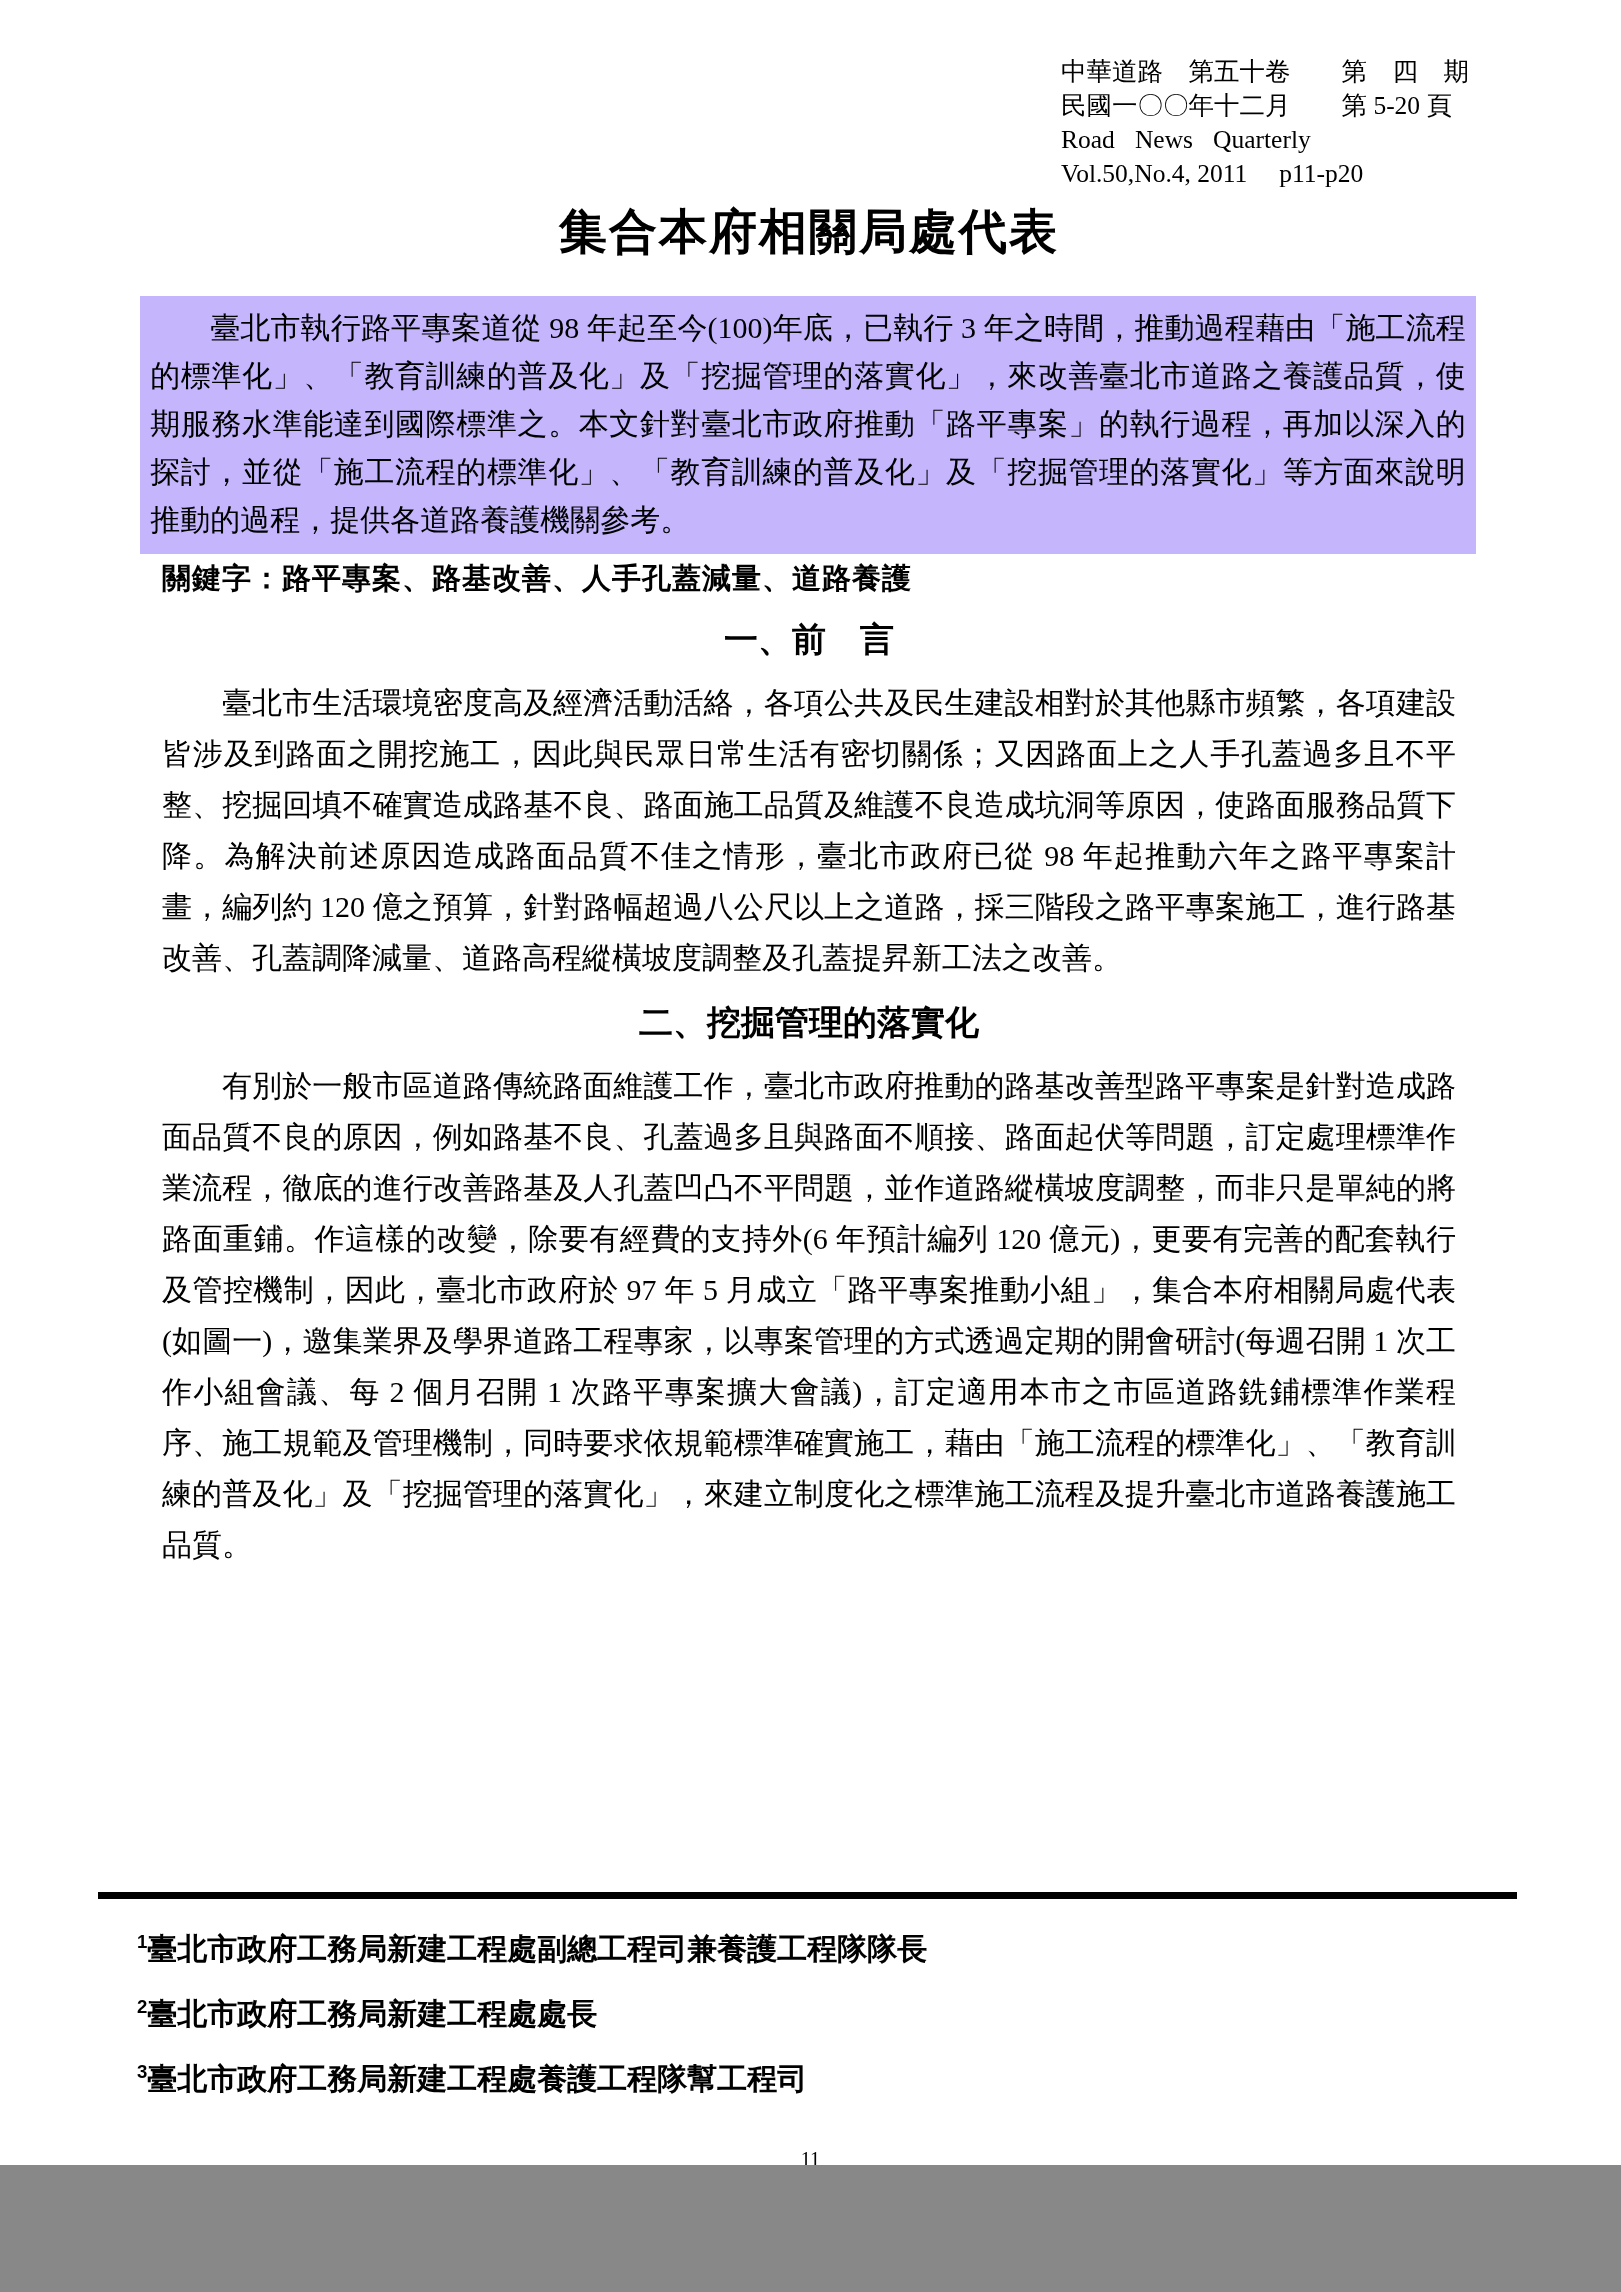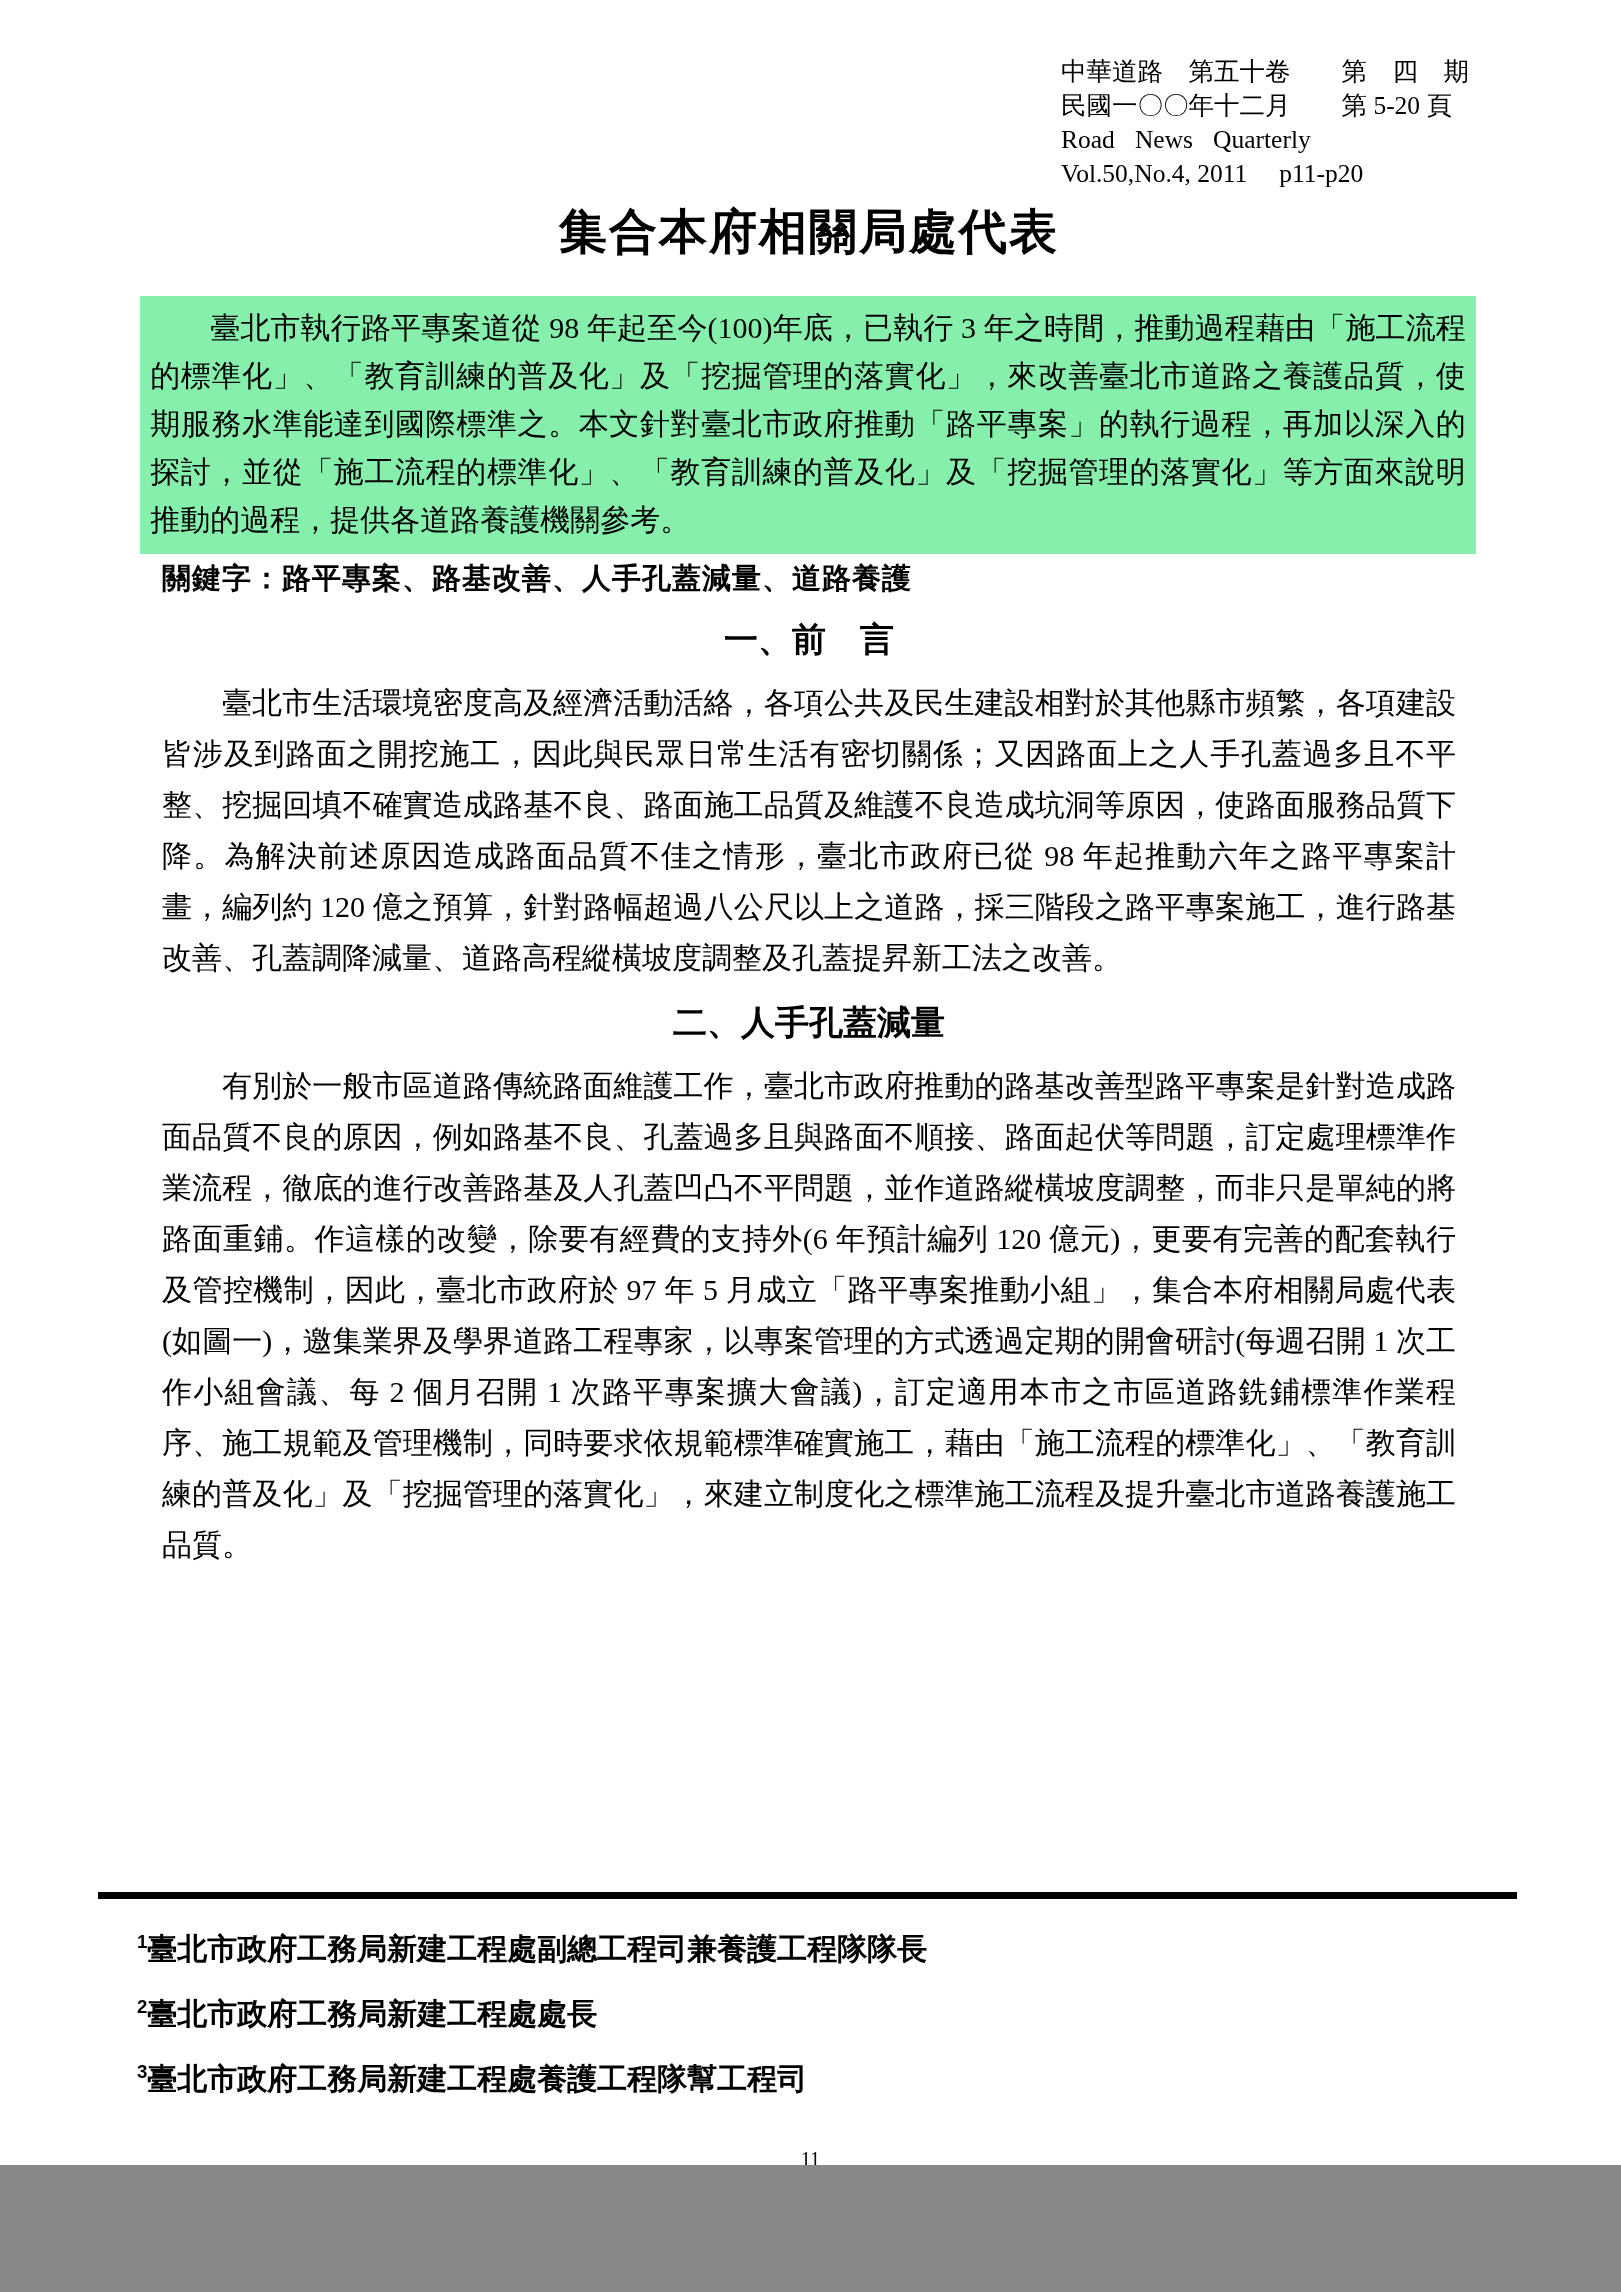--- a/index.html
+++ b/index.html
@@ -42,21 +42,21 @@
   .authors .author { margin: 0 21.6px; }
   sup { font-size: 0.62em; }
   .abstract-heading {
     text-align: center;
     font-size: 33px;
     font-weight: bold;
     font-family: "Liberation Sans", "DejaVu Sans", sans-serif;
     margin: 0 0 13.7px 0;
   }
   .abstract-box {
-    background: #86efac;
+    background: #c4b5fd;
     padding: 7.8px 9.8px 9.8px 9.8px;
     margin: 0 -19.6px 0 -21.6px;
     font-family: Liberation Serif, serif;
   }
   .abstract-box p {
     margin: 0;
     font-size: 30px;
     line-height: 48px;
     text-align: justify;
     text-indent: 2em;
@@ -129,21 +129,21 @@
     <div class="abstract-box">
       <p>臺北市執行路平專案道從 98 年起至今(100)年底，已執行 3 年之時間，推動過程藉由「施工流程的標準化」、「教育訓練的普及化」及「挖掘管理的落實化」，來改善臺北市道路之養護品質，使期服務水準能達到國際標準之。本文針對臺北市政府推動「路平專案」的執行過程，再加以深入的探討，並從「施工流程的標準化」、「教育訓練的普及化」及「挖掘管理的落實化」等方面來說明推動的過程，提供各道路養護機關參考。</p>
     </div>
 
     <div class="keywords">關鍵字：路平專案、路基改善、人手孔蓋減量、道路養護</div>
 
     <div class="section-heading">一、前　言</div>
 
     <p class="body-para">臺北市生活環境密度高及經濟活動活絡，各項公共及民生建設相對於其他縣市頻繁，各項建設皆涉及到路面之開挖施工，因此與民眾日常生活有密切關係；又因路面上之人手孔蓋過多且不平整、挖掘回填不確實造成路基不良、路面施工品質及維護不良造成坑洞等原因，使路面服務品質下降。為解決前述原因造成路面品質不佳之情形，臺北市政府已從 98 年起推動六年之路平專案計畫，編列約 120 億之預算，針對路幅超過八公尺以上之道路，採三階段之路平專案施工，進行路基改善、孔蓋調降減量、道路高程縱橫坡度調整及孔蓋提昇新工法之改善。</p>
 
-    <div class="section-heading">二、人手孔蓋減量</div>
+    <div class="section-heading">二、挖掘管理的落實化</div>
 
     <p class="body-para">有別於一般市區道路傳統路面維護工作，臺北市政府推動的路基改善型路平專案是針對造成路面品質不良的原因，例如路基不良、孔蓋過多且與路面不順接、路面起伏等問題，訂定處理標準作業流程，徹底的進行改善路基及人孔蓋凹凸不平問題，並作道路縱橫坡度調整，而非只是單純的將路面重鋪。作這樣的改變，除要有經費的支持外(6 年預計編列 120 億元)，更要有完善的配套執行及管控機制，因此，臺北市政府於 97 年 5 月成立「路平專案推動小組」，集合本府相關局處代表(如圖一)，邀集業界及學界道路工程專家，以專案管理的方式透過定期的開會研討(每週召開 1 次工作小組會議、每 2 個月召開 1 次路平專案擴大會議)，訂定適用本市之市區道路銑鋪標準作業程序、施工規範及管理機制，同時要求依規範標準確實施工，藉由「施工流程的標準化」、「教育訓練的普及化」及「挖掘管理的落實化」，來建立制度化之標準施工流程及提升臺北市道路養護施工品質。</p>
 
   </div>
 
   <div class="footnote-rule"></div>
 
   <div class="footnotes">
     <div><sup>1</sup><span>臺北市政府工務局新建工程處副總工程司兼養護工程隊隊長</span></div>
     <div><sup>2</sup><span>臺北市政府工務局新建工程處處長</span></div>

